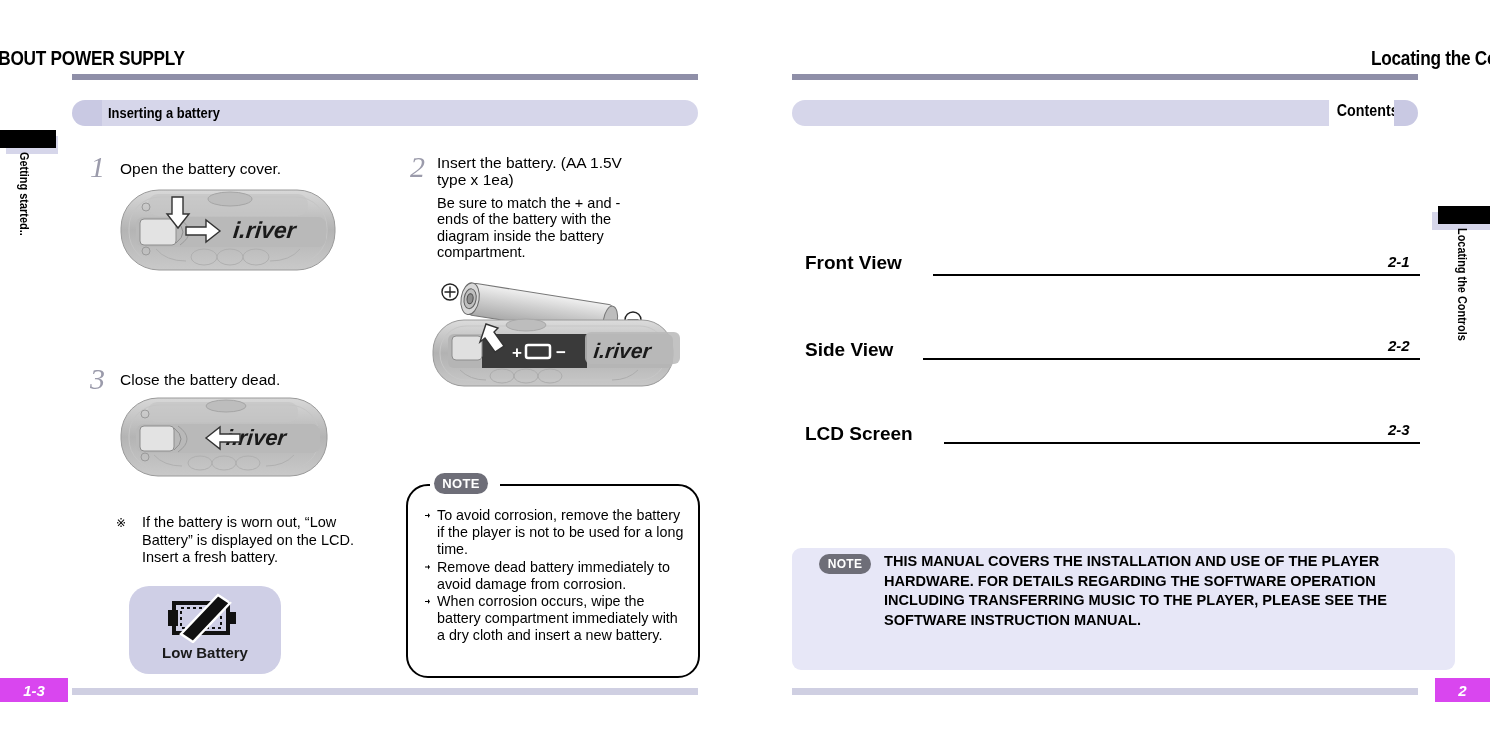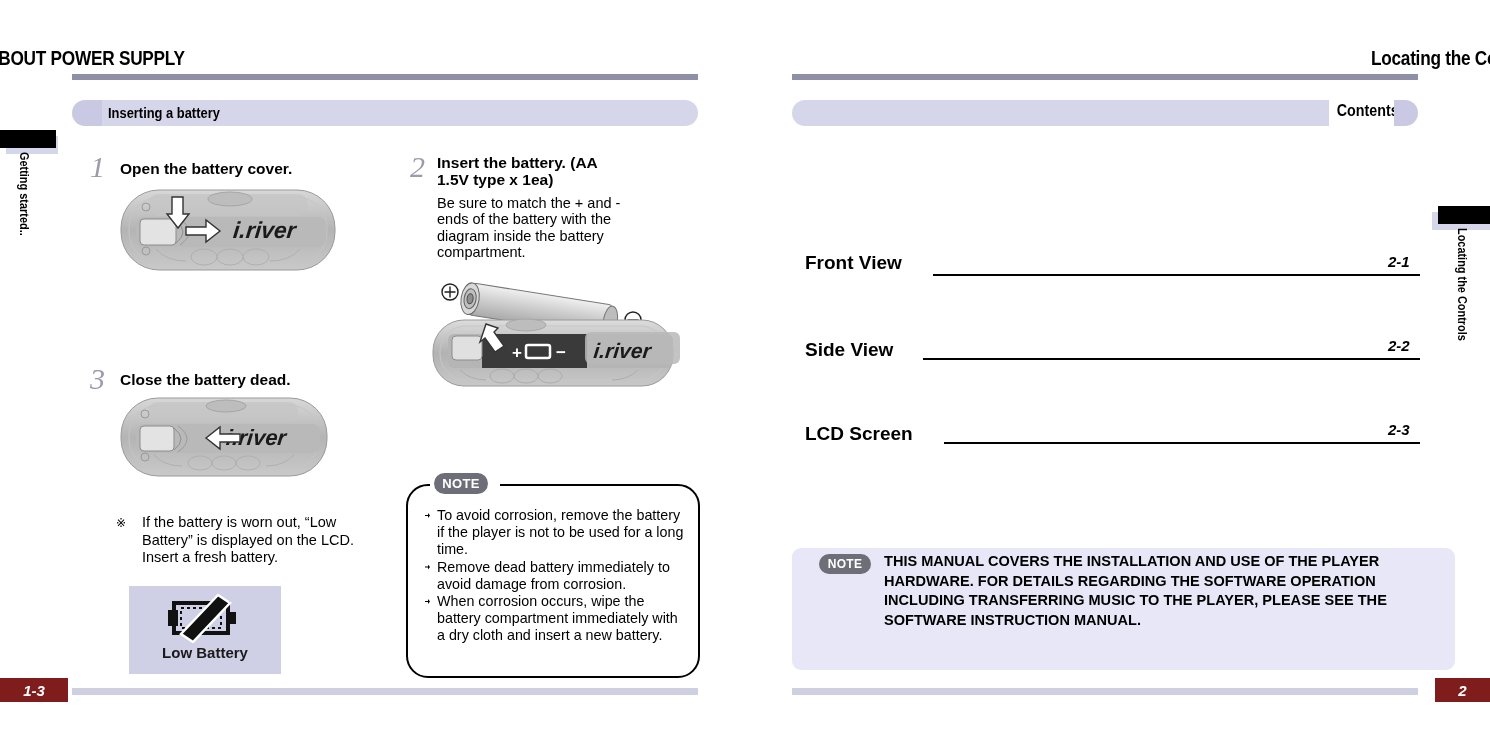--- a/index.html
+++ b/index.html
@@ -31,29 +31,29 @@
   
   .tab-blk{position:absolute;background:#000;}
   .tab-shadow{position:absolute;background:#d6d6ea;}
   .tab-text{position:absolute;font-weight:bold;font-size:13px;white-space:nowrap;
             writing-mode:vertical-rl;transform:scaleY(.84);transform-origin:top center;
             letter-spacing:0px;}
 
   
   .step-num{position:absolute;font-family:"Liberation Serif","DejaVu Serif",serif;
             font-style:italic;font-size:30px;color:#9b9bab;}
-  .step-head{position:absolute;font-weight:bold;font-size:15.5px;line-height:17px;}
+  .step-head{position:absolute;font-weight:normal;font-size:15.5px;line-height:17px;}
   .step-body{position:absolute;font-size:14.5px;line-height:16.4px;}
 
   
   .ast-mark{position:absolute;font-size:12px;}
   .ast-text{position:absolute;font-size:14.5px;line-height:17.5px;}
 
   
-  .lowbat-box{position:absolute;background:#cfcfe6;}
+  .lowbat-box{position:absolute;background:#cfcfe6;border-radius:20px;}
   .lowbat-label{position:absolute;width:100%;text-align:center;font-weight:bold;
                 font-size:15px;color:#1a1a1a;}
 
   
   .notebox{position:absolute;border:2px solid #000;border-radius:22px;background:#fff;}
   .note-badge{position:absolute;background:#6e6e78;color:#fff;border-radius:11px;
               font-weight:bold;font-size:13px;letter-spacing:.4px;
               display:flex;align-items:center;justify-content:center;}
   .note-badge-gap{position:absolute;background:#fff;}
   .note-list{position:absolute;font-size:14.3px;line-height:17.2px;}
@@ -71,21 +71,21 @@
   
   .rnote{position:absolute;background:#e7e7f7;border-radius:9px;}
   .rnote-badge{position:absolute;background:#6e6e78;color:#fff;border-radius:10px;
                font-weight:bold;font-size:12px;letter-spacing:.3px;
                display:flex;align-items:center;justify-content:center;}
   .rnote-text{position:absolute;font-weight:bold;font-size:15px;line-height:19.5px;
               transform:scaleX(.97);transform-origin:left top;}
 
   
   .foot-rule{position:absolute;height:7px;background:#cfcfe2;}
-  .foot-num{position:absolute;background:#7f1d1d;color:#fff;font-weight:bold;font-style:italic;
+  .foot-num{position:absolute;background:#d946ef;color:#fff;font-weight:bold;font-style:italic;
             font-size:15px;display:flex;align-items:center;justify-content:center;}
 
   
   .art{position:absolute;}
 </style>
 </head>
 <body>
 
 <div class="page page-left">
 

